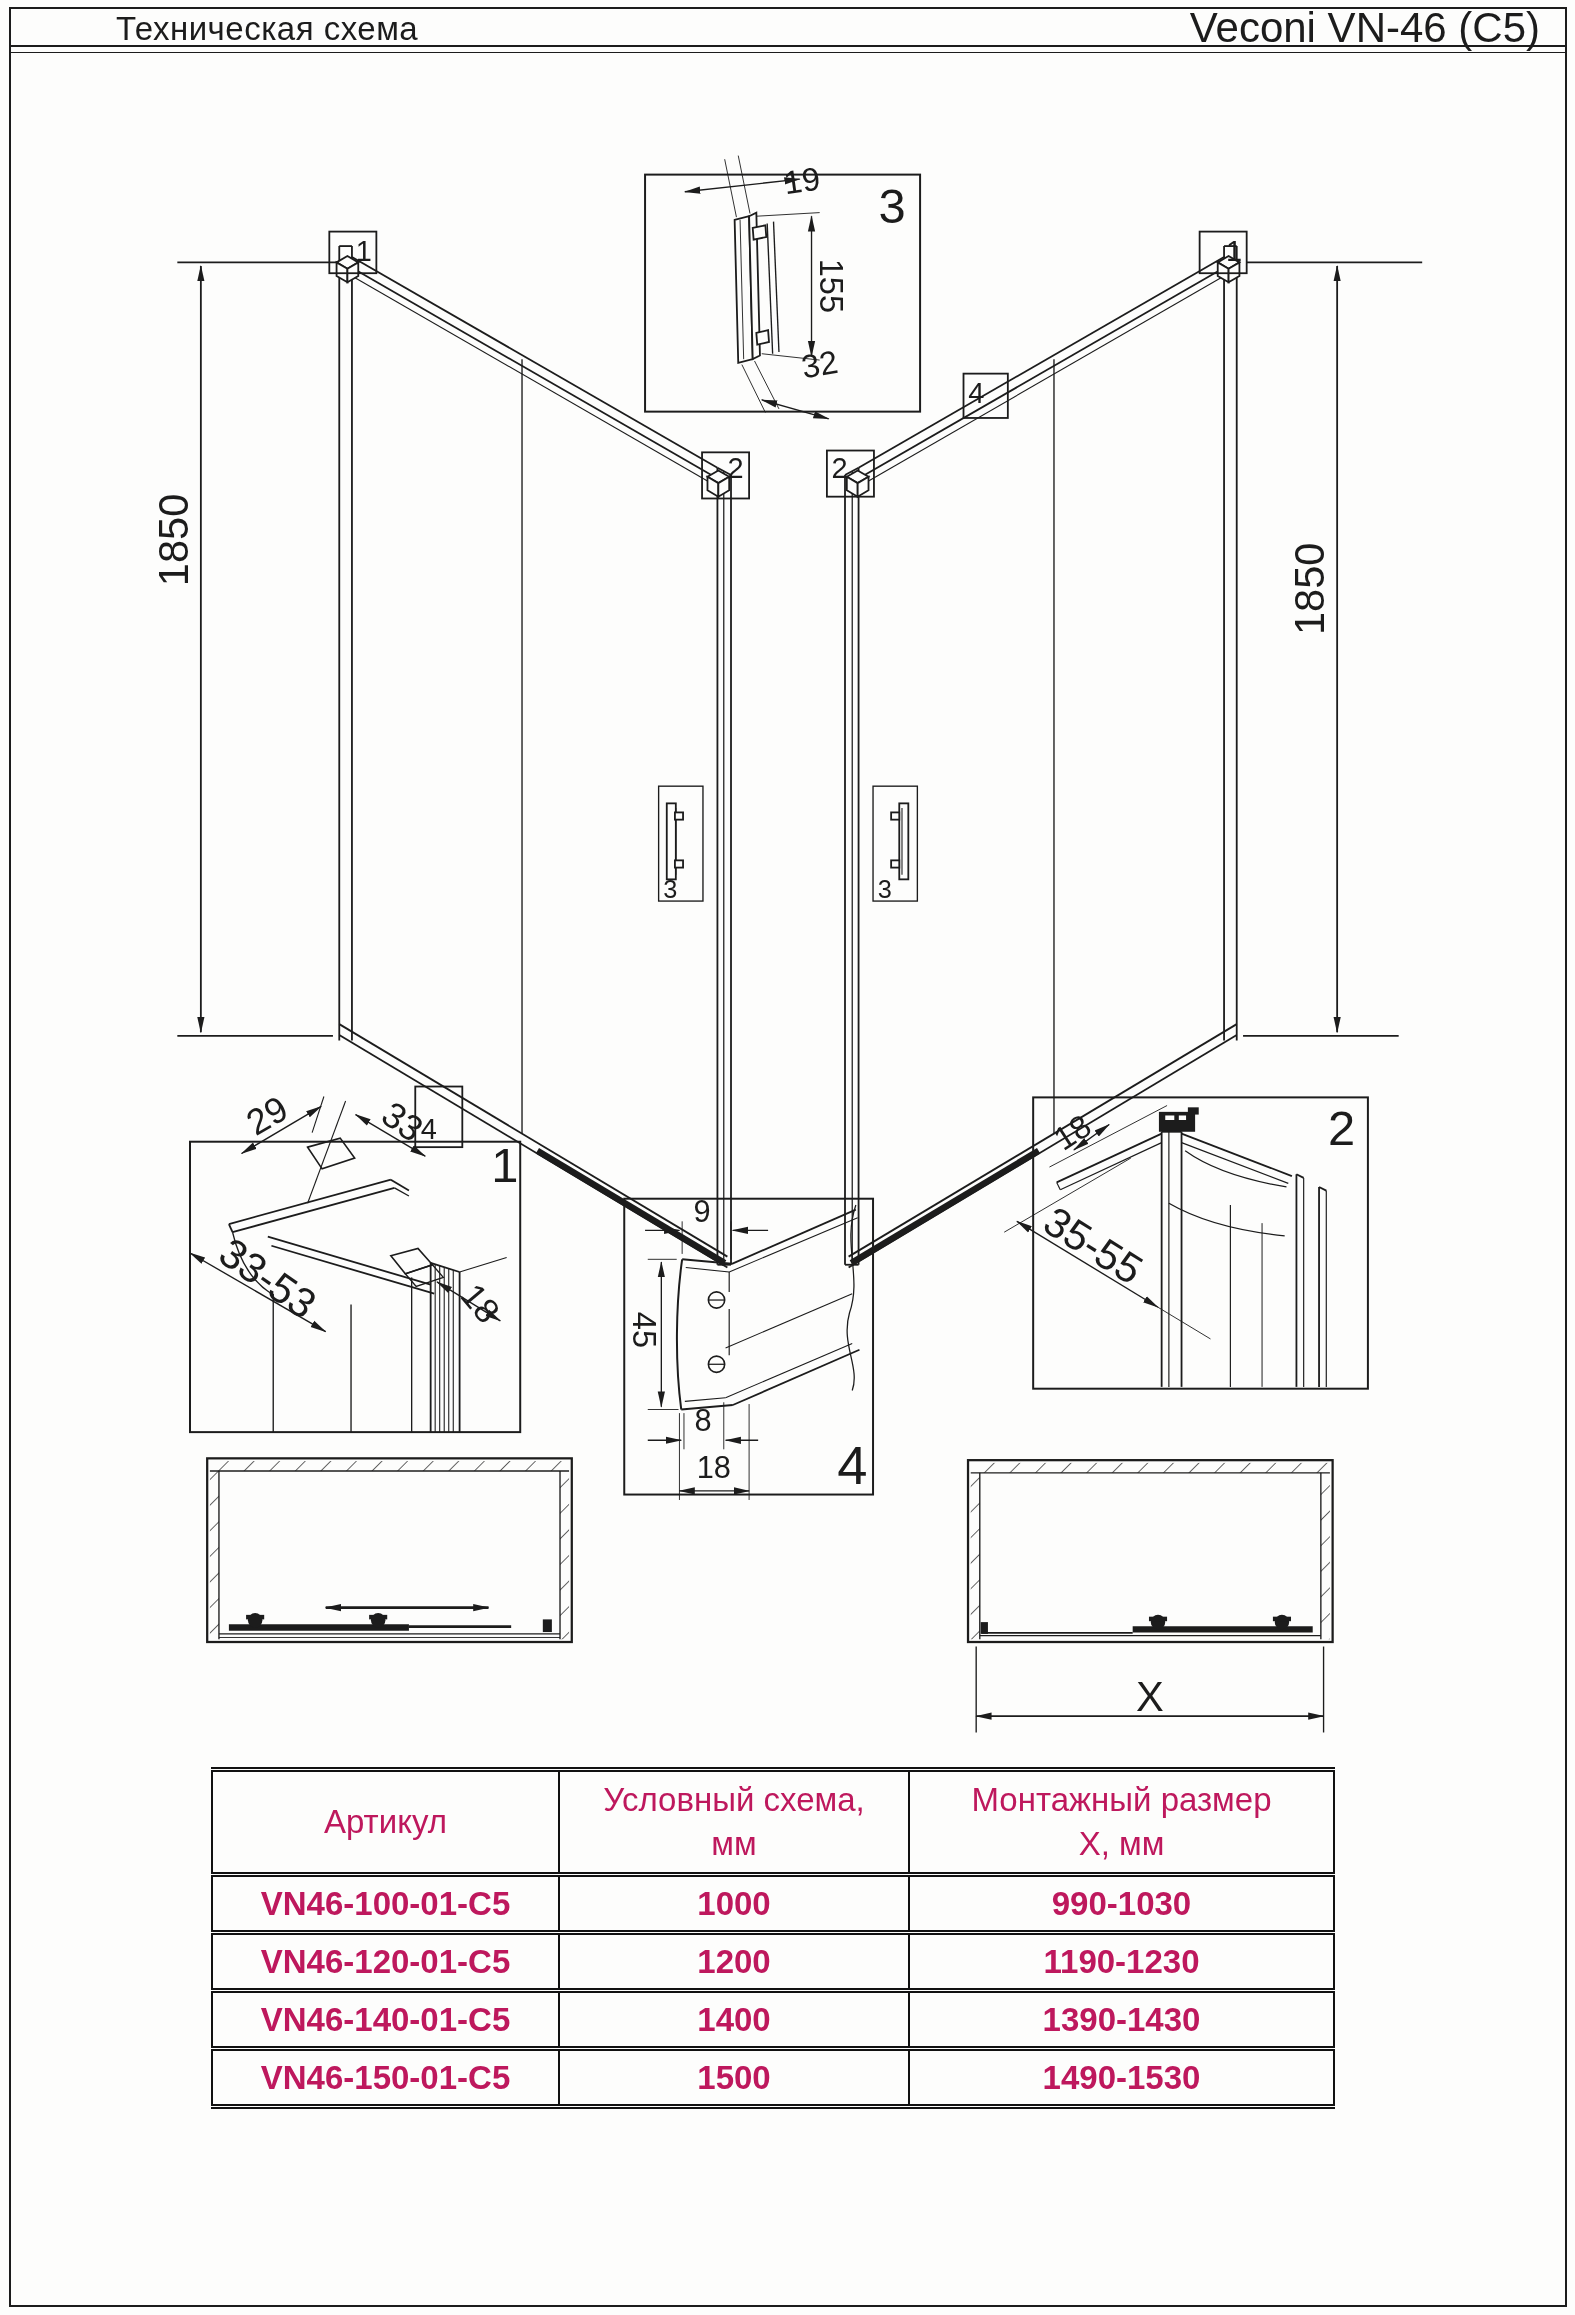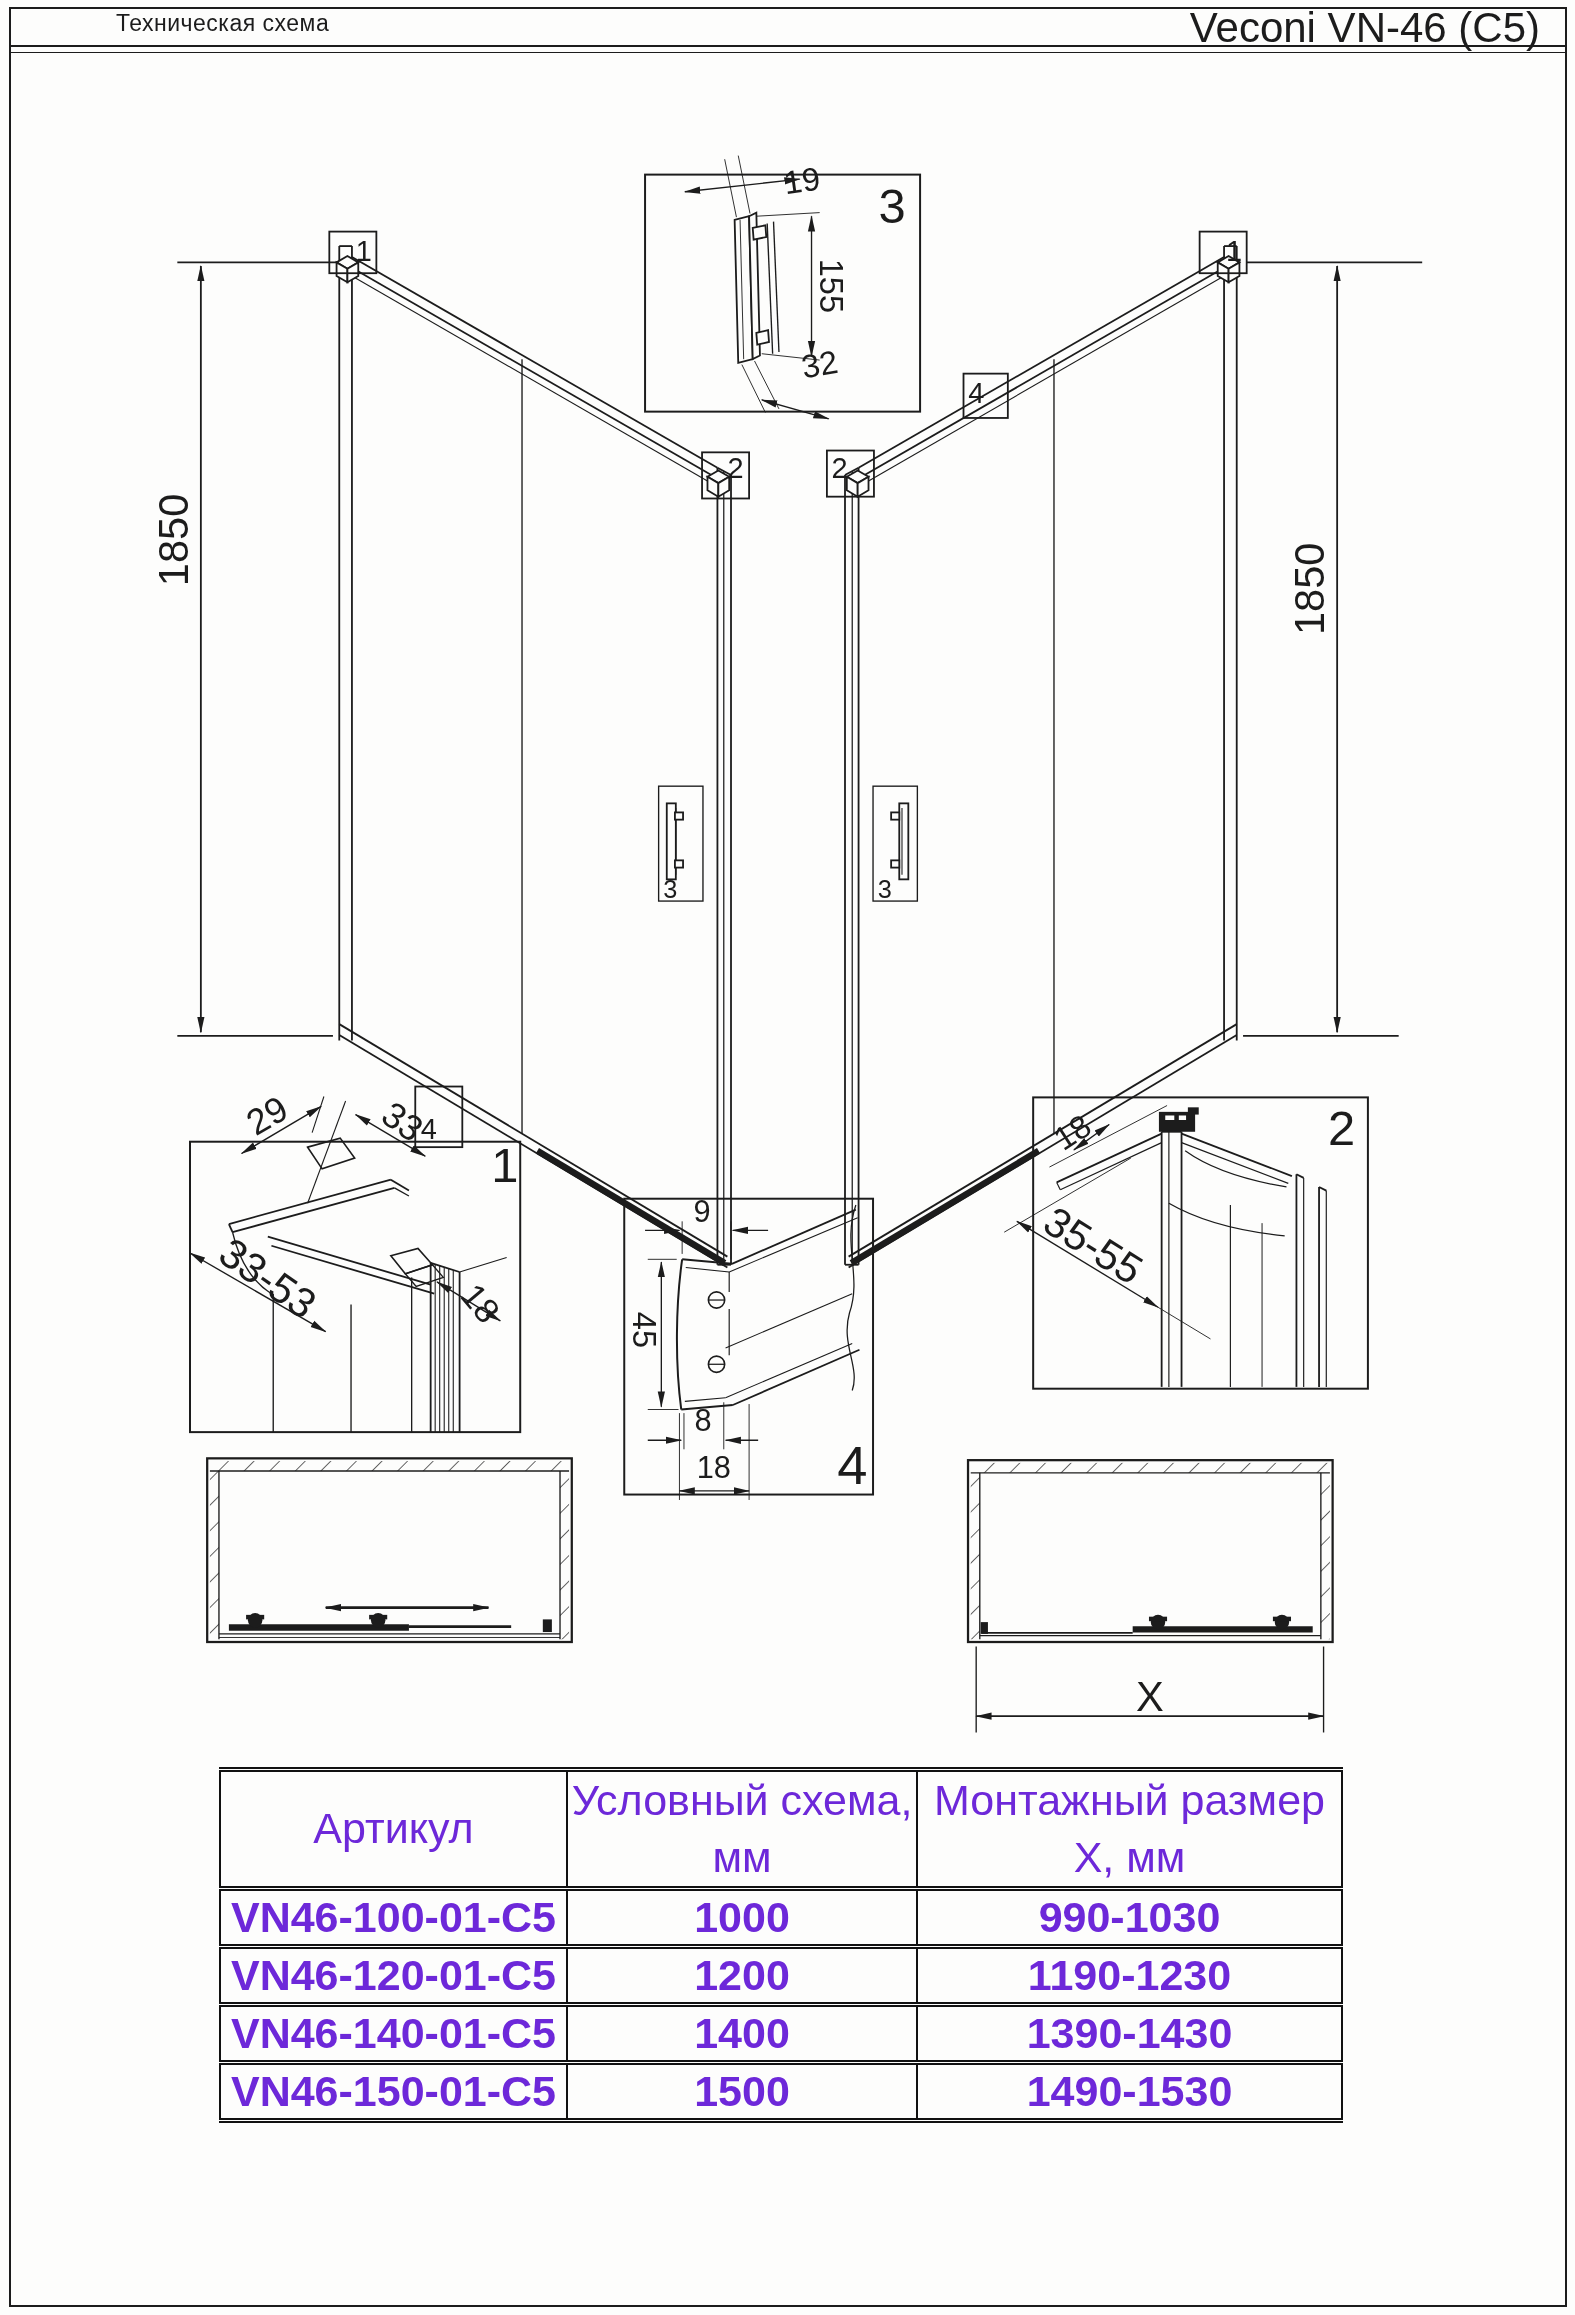--- a/index.html
+++ b/index.html
@@ -14,38 +14,37 @@
   .page-border{
     position:absolute;left:9px;top:7.2px;right:9px;bottom:9px;
     border:2.7px solid #1c1c1c;
   }
   .hdr-sep{
     position:absolute;left:9px;right:9px;top:45px;height:4.5px;
     border-top:2.7px solid #1c1c1c;border-bottom:1.8px solid #1c1c1c;
   }
   .title-left{
     position:absolute;left:116px;top:10px;
-    font-size:23px;letter-spacing:0.5px;white-space:nowrap;
+    font-size:33px;letter-spacing:0.5px;white-space:nowrap;
   }
   .title-right{
     position:absolute;right:36px;top:3.6px;
     font-size:42px;white-space:nowrap;text-align:center;
   }
   svg text{fill:#1c1c1c;font-family:"Liberation Sans", sans-serif;}
   .drawing{position:absolute;left:0;top:0;}
 
   table.spec{
     position:absolute;left:211px;top:1767px;
     width:1123px;
     border-collapse:collapse;
     table-layout:fixed;
-    font-size:43px;
-    color:#6d28d9;
+    font-size:33px;
+    color:#be185d;
     background:#fdfdfc;
-    margin-left:8px;
   }
   table.spec td,table.spec th{
     border-left:2.7px solid #111;border-right:2.7px solid #111;
     border-top:5.4px double #111;border-bottom:5.4px double #111;
     text-align:center;vertical-align:middle;
     font-weight:normal;
     padding:0;
     overflow:hidden;
   }
   table.spec{border:2.7px solid #111;}

